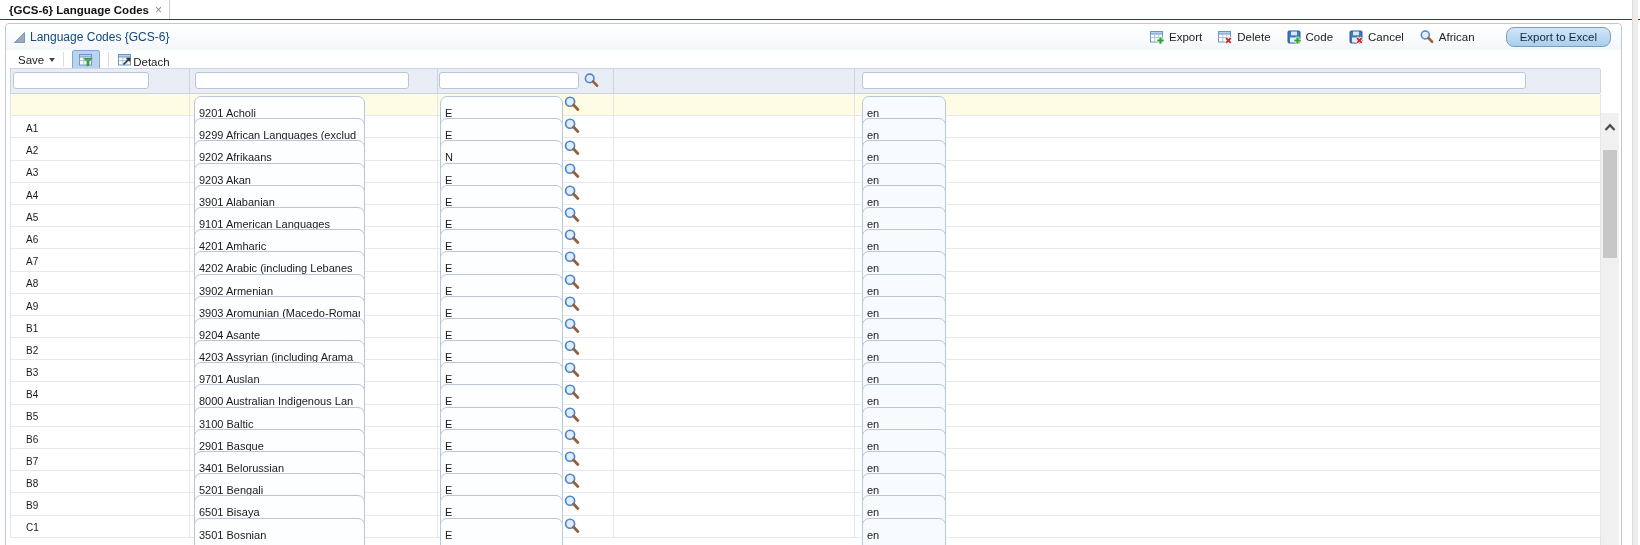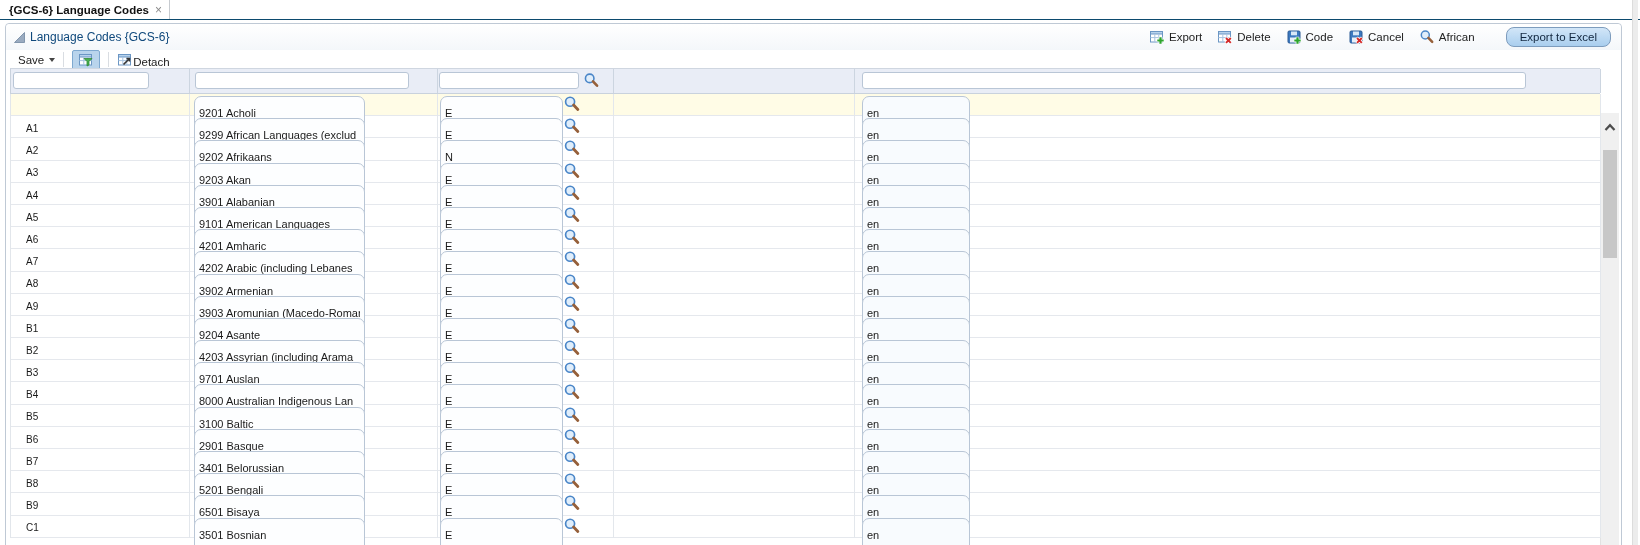--- a/index.html
+++ b/index.html
@@ -51,21 +51,21 @@
        background:#fff;padding:0 4px;font:11px "Liberation Sans",sans-serif;color:#1a1a1a;}
   .hcell{position:absolute;top:4px;font-size:11.5px;color:#1f1f1f;white-space:nowrap;}
   .star{color:#2e6db5;font-weight:bold;margin-right:2px;}
   .trow{position:relative;height:21.2px;border-bottom:1px solid #e5e8ed;box-sizing:content-box;}
   .trow.selected{background:#fffce6;}
   .codetext{position:absolute;left:15px;top:4px;font-size:10px;color:#1a1a1a;margin-top:25px;}
   .cin{position:absolute;top:2px;height:16px;box-sizing:border-box;border:1px solid #b9c6d6;border-radius:7px;
        background:#fdfeff;padding:16px 4px;font:11px "Liberation Sans",sans-serif;color:#1a1a1a;}
   .cin.lang{left:183px;width:171px;}
   .cin.stats{left:429px;width:123px;}
-  .cin.iso{left:851px;width:108px;background:#f8fbfe;}
+  .cin.iso{left:851px;width:84px;background:#f8fbfe;}
   .mag{position:absolute;cursor:pointer;line-height:0;}
   .mag.rowmag{left:552px;top:1px;}
   .mag.filtmag{left:572px;top:3px;}
 
   
   .vscroll{position:absolute;left:1600px;top:113px;width:18px;height:432px;background:#f0f0f0;border-left:1px solid #e2e2e2;}
   .varrow{position:absolute;left:3px;top:10px;cursor:pointer;line-height:0;}
   .vthumb{position:absolute;left:2px;top:37px;width:14px;height:108px;background:#c7c7c7;cursor:pointer;}
 </style>
 </head>

